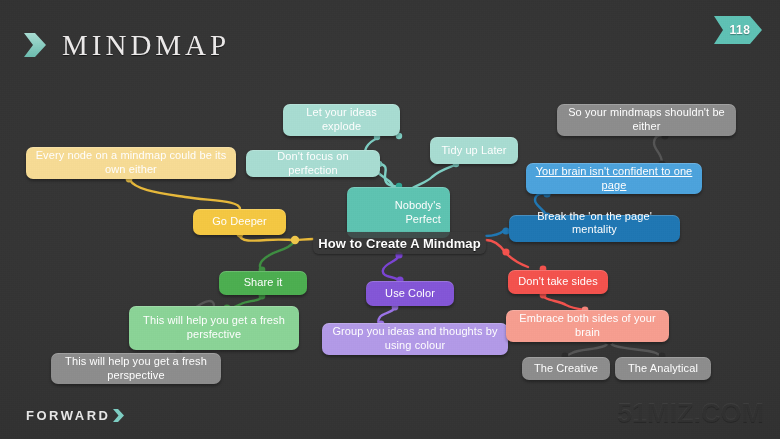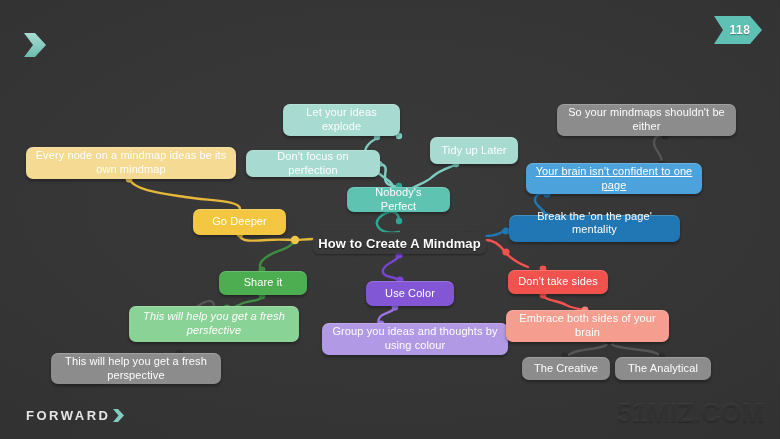--- a/index.html
+++ b/index.html
@@ -98,20 +98,21 @@
       <svg width="26" height="30" viewBox="0 0 26 30">
         <defs>
           <linearGradient id="gchev" x1="0" y1="0" x2="0" y2="1">
             <stop offset="0" stop-color="#a9ded4"></stop>
             <stop offset="1" stop-color="#6cbdb0"></stop>
           </linearGradient>
         </defs>
         <path d="M2 3 L13 3 L24 15 L13 27 L2 27 L11 15 Z" fill="url(#gchev)"></path>
       </svg>
     </span>
+    <span id="title">MINDMAP</span>
   </div>
 
   <div id="page-badge">
     <svg width="48" height="28" viewBox="0 0 48 28" style="position:absolute;inset:0;">
       <path d="M0 0 L36 0 L48 14 L36 28 L0 28 L9 14 Z" fill="#5fc2b5"></path>
     </svg>
     <span class="num">118</span>
   </div>
 
   <svg id="links" viewBox="0 0 780 439">
@@ -169,42 +170,42 @@
   <div id="nodes">
       <div class="node" style="left: 283px; top: 104px; width: 117px; height: 32px; background: rgb(168, 221, 210);">
         <span>Let your ideas explode</span>
       </div>
       <div class="node" style="left: 246px; top: 150px; width: 134px; height: 27px; background: rgb(168, 221, 210);">
         <span>Don't focus on perfection</span>
       </div>
       <div class="node" style="left: 430px; top: 137px; width: 88px; height: 27px; background: rgb(168, 221, 210);">
         <span>Tidy up Later</span>
       </div>
-      <div class="node" style="left: 347px; top: 187px; width: 103px; height: 25px; background: rgb(94, 196, 178);">
+      <div class="node" style="left: 347px; top: 187px; width: 103px; height: 51px; background: rgb(94, 196, 178); text-align: right;">
         <span>Nobody's Perfect</span>
       </div>
       <div class="node" style="left: 557px; top: 104px; width: 179px; height: 32px; background: rgb(141, 141, 141);">
         <span>So your mindmaps shouldn't be either</span>
       </div>
       <div class="node" style="left: 526px; top: 163px; width: 176px; height: 31px; background: rgb(76, 163, 221); text-decoration: underline;">
         <span>Your brain isn't confident to one page</span>
       </div>
       <div class="node" style="left: 509px; top: 215px; width: 171px; height: 27px; background: rgb(31, 119, 180); align-items: flex-end;">
         <span>Break the 'on the page' mentality</span>
       </div>
       <div class="node" style="left: 26px; top: 147px; width: 210px; height: 32px; background: rgb(247, 220, 149);">
-        <span>Every node on a mindmap ideas be its own mindmap</span>
+        <span>Every node on a mindmap could be its own either</span>
       </div>
       <div class="node" style="left: 193px; top: 209px; width: 93px; height: 26px; background: rgb(245, 200, 66);">
         <span>Go Deeper</span>
       </div>
       <div class="node" style="left: 219px; top: 271px; width: 88px; height: 24px; background: rgb(76, 175, 80);">
         <span>Share it</span>
       </div>
-      <div class="node" style="left: 129px; top: 306px; width: 170px; height: 36px; background: rgb(139, 212, 151); font-style: italic;">
+      <div class="node" style="left: 129px; top: 306px; width: 170px; height: 44px; background: rgb(139, 212, 151);">
         <span>This will help you get a fresh persfective</span>
       </div>
       <div class="node" style="left: 51px; top: 353px; width: 170px; height: 31px; background: rgb(141, 141, 141);">
         <span>This will help you get a fresh perspective</span>
       </div>
       <div class="node" style="left: 366px; top: 281px; width: 88px; height: 25px; background: rgb(132, 86, 216);">
         <span>Use Color</span>
       </div>
       <div class="node" style="left: 322px; top: 323px; width: 186px; height: 32px; background: rgb(179, 154, 232);">
         <span>Group you ideas and thoughts by using colour</span>

